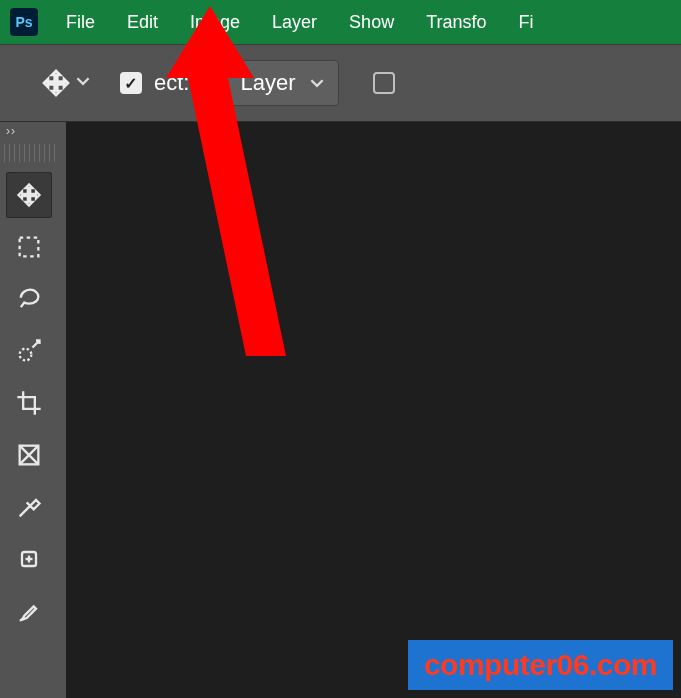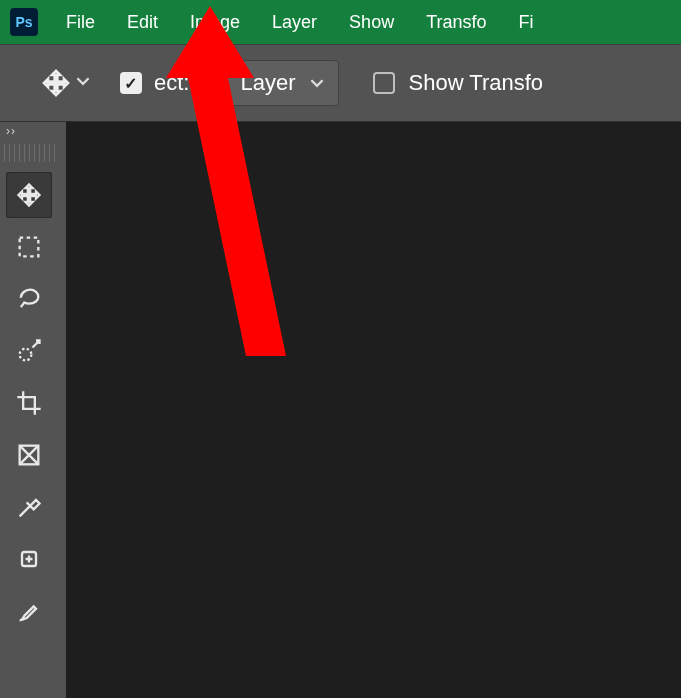--- a/index.html
+++ b/index.html
@@ -63,21 +63,20 @@
     </div>
     <div class="check">✓</div>
     <div class="opt-label">ect:</div>
     <div class="dropdown">
       <span>Layer</span>
       <svg width="14" height="14" viewBox="0 0 10 10">
           <path d="M1 3l4 4 4-4" stroke="#ddd" fill="none" stroke-width="1.6"></path>
         </svg>
     </div>
     <div class="empty-check"></div>
-    <div class="opt-label" style="margin-right:0">Show Transfo</div>
   </div>
 
   <div class="leftcol">
     <div class="collapse-handle">››</div>
     <div class="ruler-stub"></div>
     <div class="toolstrip">
       <div class="tool selected">
         <svg viewBox="0 0 24 24">
             <path d="M12 3l-3 3h2v5H6V9l-3 3 3 3v-2h5v5h-2l3 3 3-3h-2v-5h5v2l3-3-3-3v2h-5V6h2z"></path>
           </svg>
@@ -127,14 +126,17 @@
       </div>
     </div>
   </div>
 
   <div class="canvas"></div>
 
   <svg class="arrow" width="170" height="360" viewBox="0 0 170 360">
     <polygon points="44,0 88,72 62,72 120,350 80,350 22,72 0,72" fill="#ff0000"></polygon>
   </svg>
 
+  <div class="watermark">
+    <span>computer06.com</span>
+  </div>
 
 </div>
 
 </body></html>

